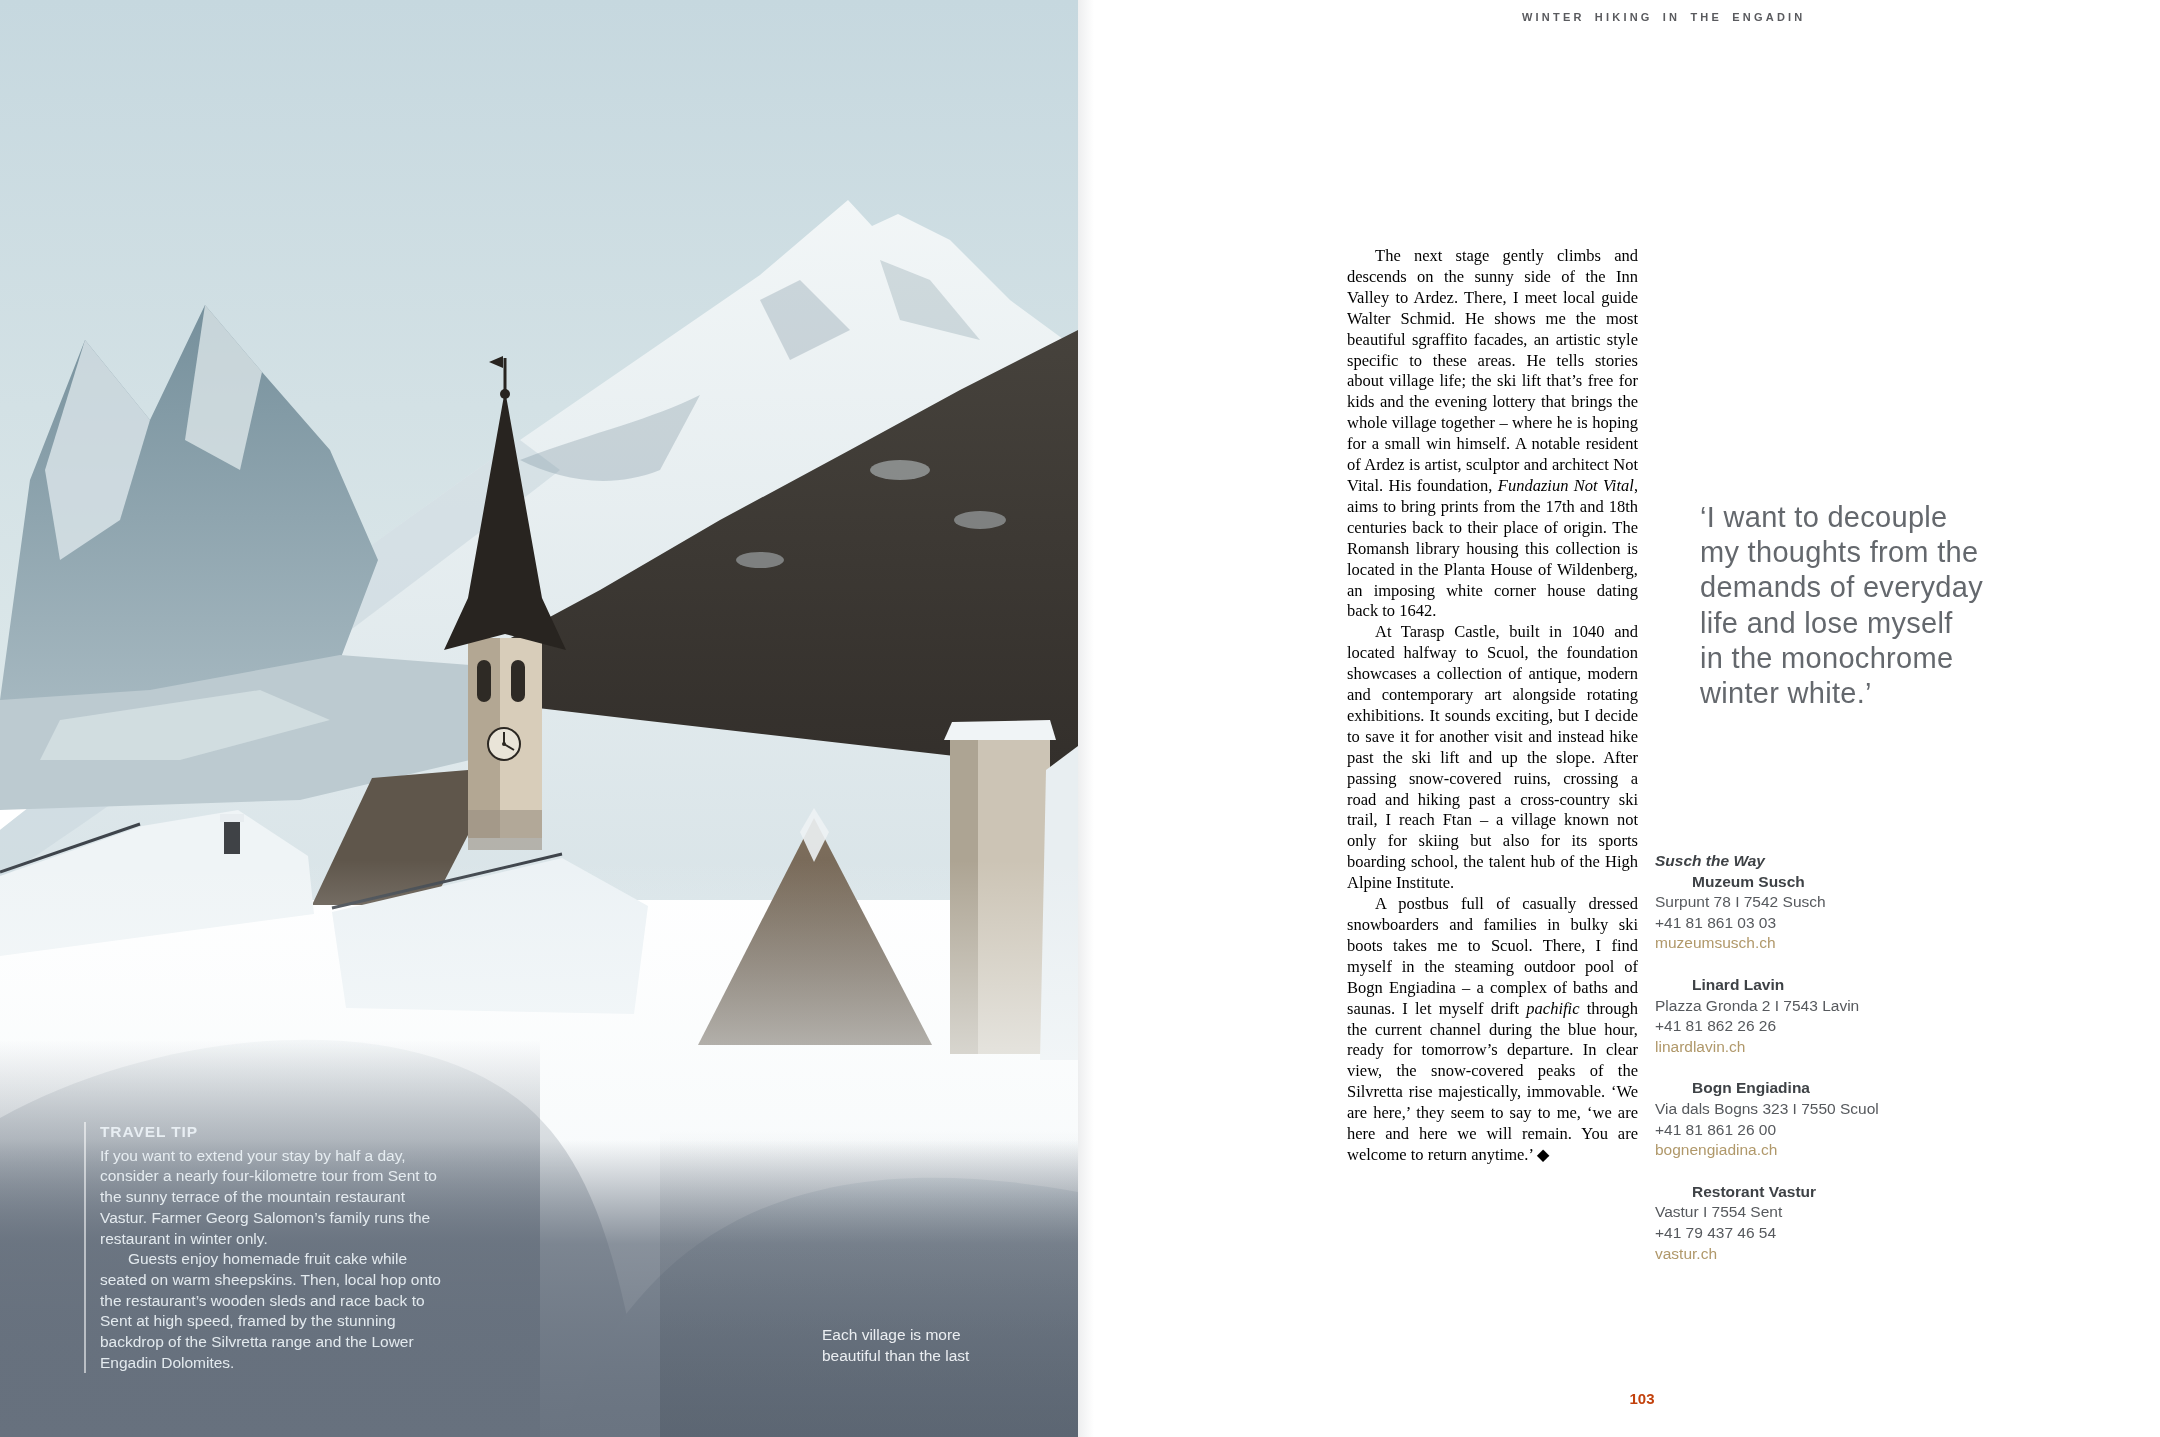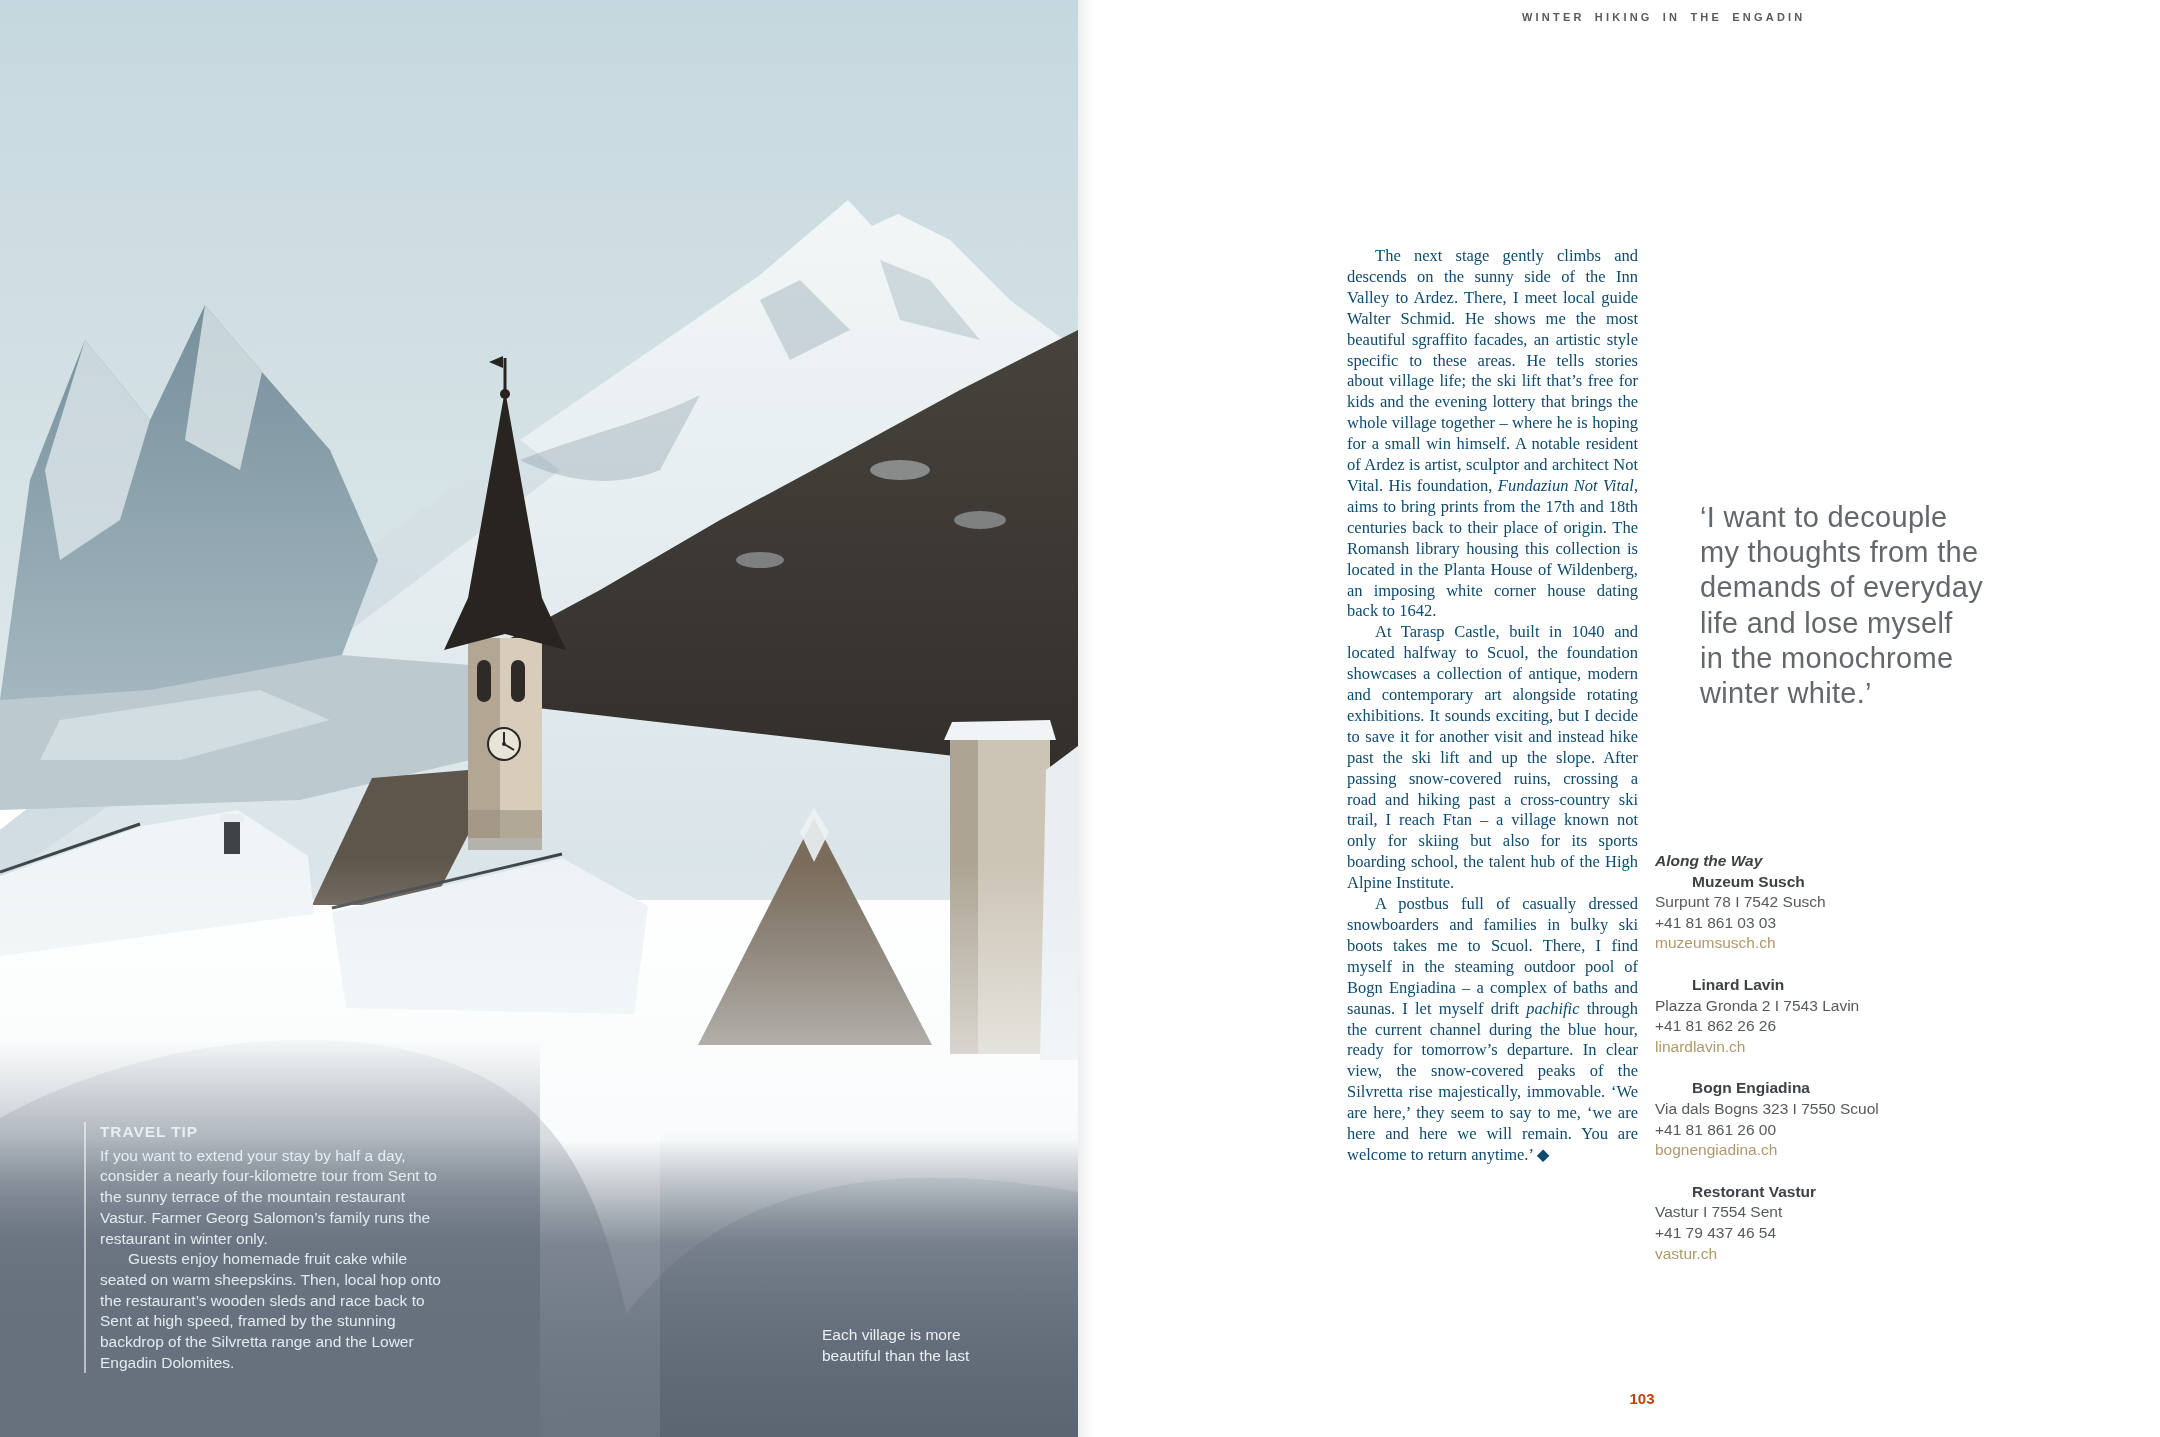--- a/index.html
+++ b/index.html
@@ -31,21 +31,21 @@
     background:linear-gradient(to right,rgba(60,70,80,.09),rgba(60,70,80,0));}
 
   .running-head{
     position:absolute;left:444px;top:11px;
     font-size:11px;font-weight:bold;letter-spacing:3.2px;color:#595a5e;word-spacing:4px;
   }
 
   .article{
     position:absolute;left:269px;top:246px;width:291px;
     font-family:"Liberation Serif",serif;font-size:16.5px;line-height:20.9px;
-    color:#0c4a6e;text-align:justify;
+    color:#000000;text-align:justify;
   }
   .article p{margin:0;text-indent:1.7em;}
 
   .pull-quote{
     position:absolute;left:622px;top:500px;width:480px;
     font-size:29px;line-height:35.2px;color:#64686d;letter-spacing:.3px;
   }
 
   .along{
     position:absolute;left:577px;top:851px;width:330px;
@@ -219,21 +219,21 @@
     <div class="pull-quote">
         <div>‘I want to decouple</div>
         <div>my thoughts from the</div>
         <div>demands of everyday</div>
         <div>life and lose myself</div>
         <div>in the monochrome</div>
         <div>winter white.’</div>
       </div>
 
     <aside class="along">
-      <div class="along-head">Along the Way</div>
+      <div class="along-head">Susch the Way</div>
       <div id="alongEntries">
           <div class="entry">
             <div class="entry-name">Muzeum Susch</div>
             <div>Surpunt 78 I 7542 Susch</div>
             <div>+41 81 861 03 03</div>
             <a class="entry-link" href="#">muzeumsusch.ch</a>
           </div>
           <div class="entry">
             <div class="entry-name">Linard Lavin</div>
             <div>Plazza Gronda 2 I 7543 Lavin</div>

